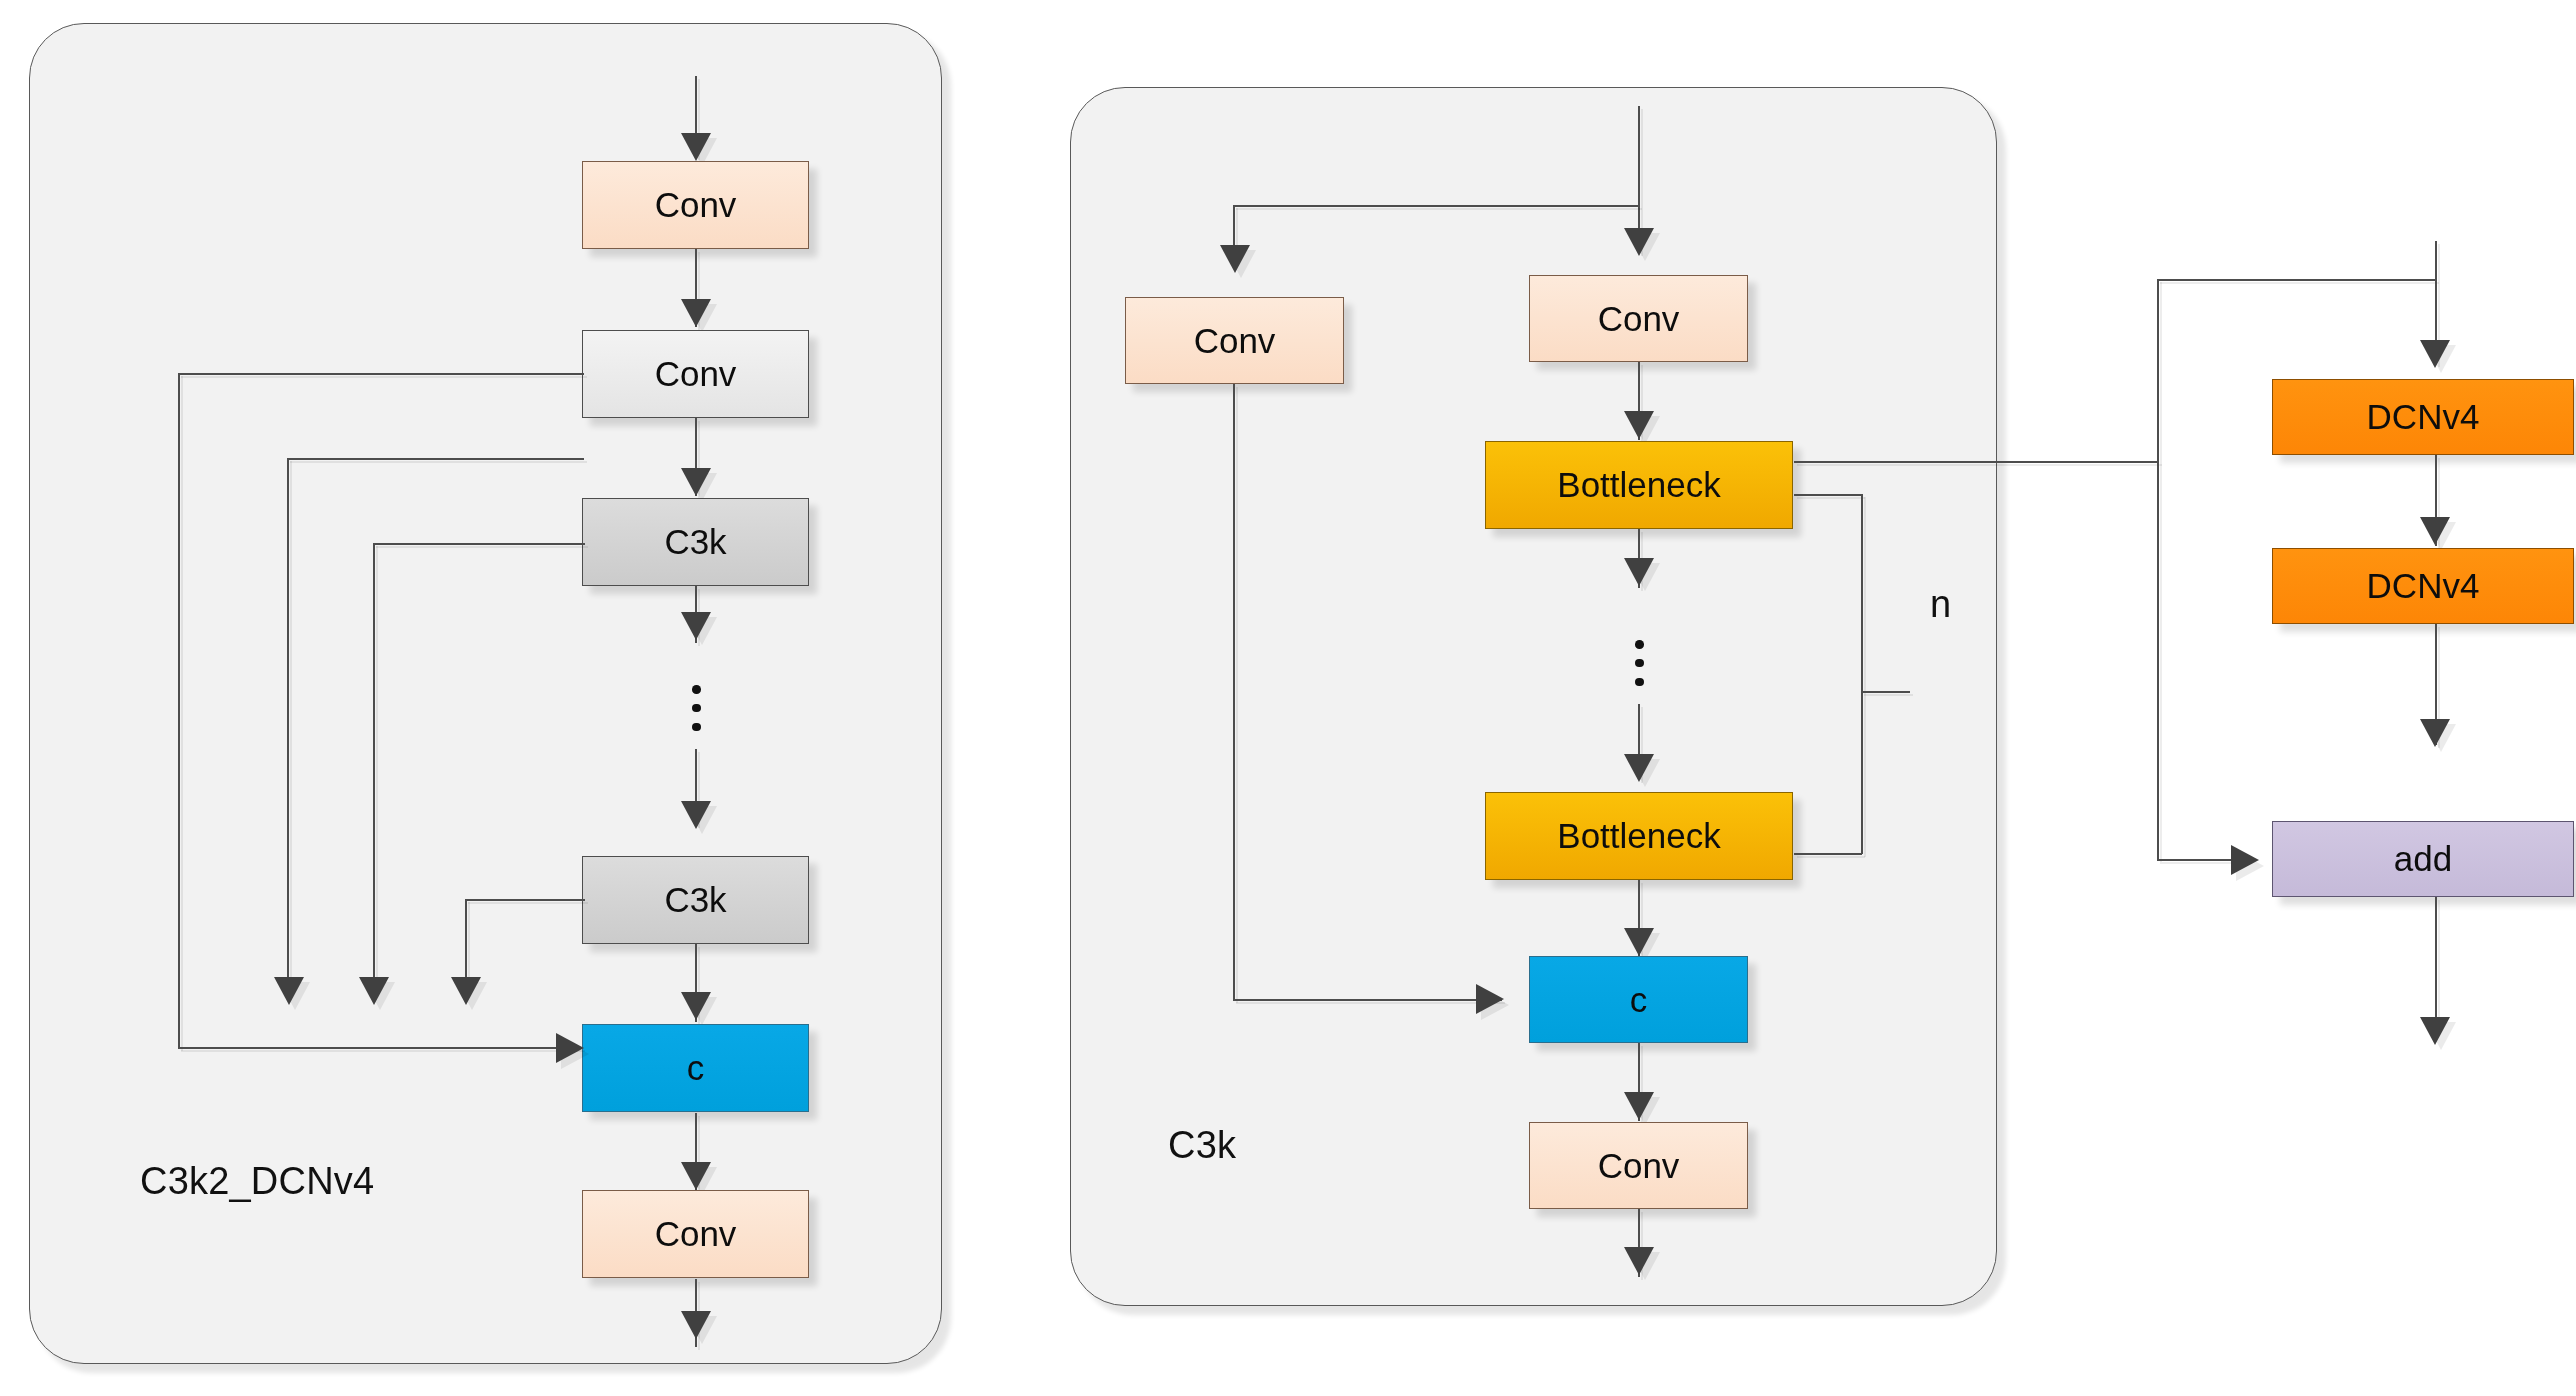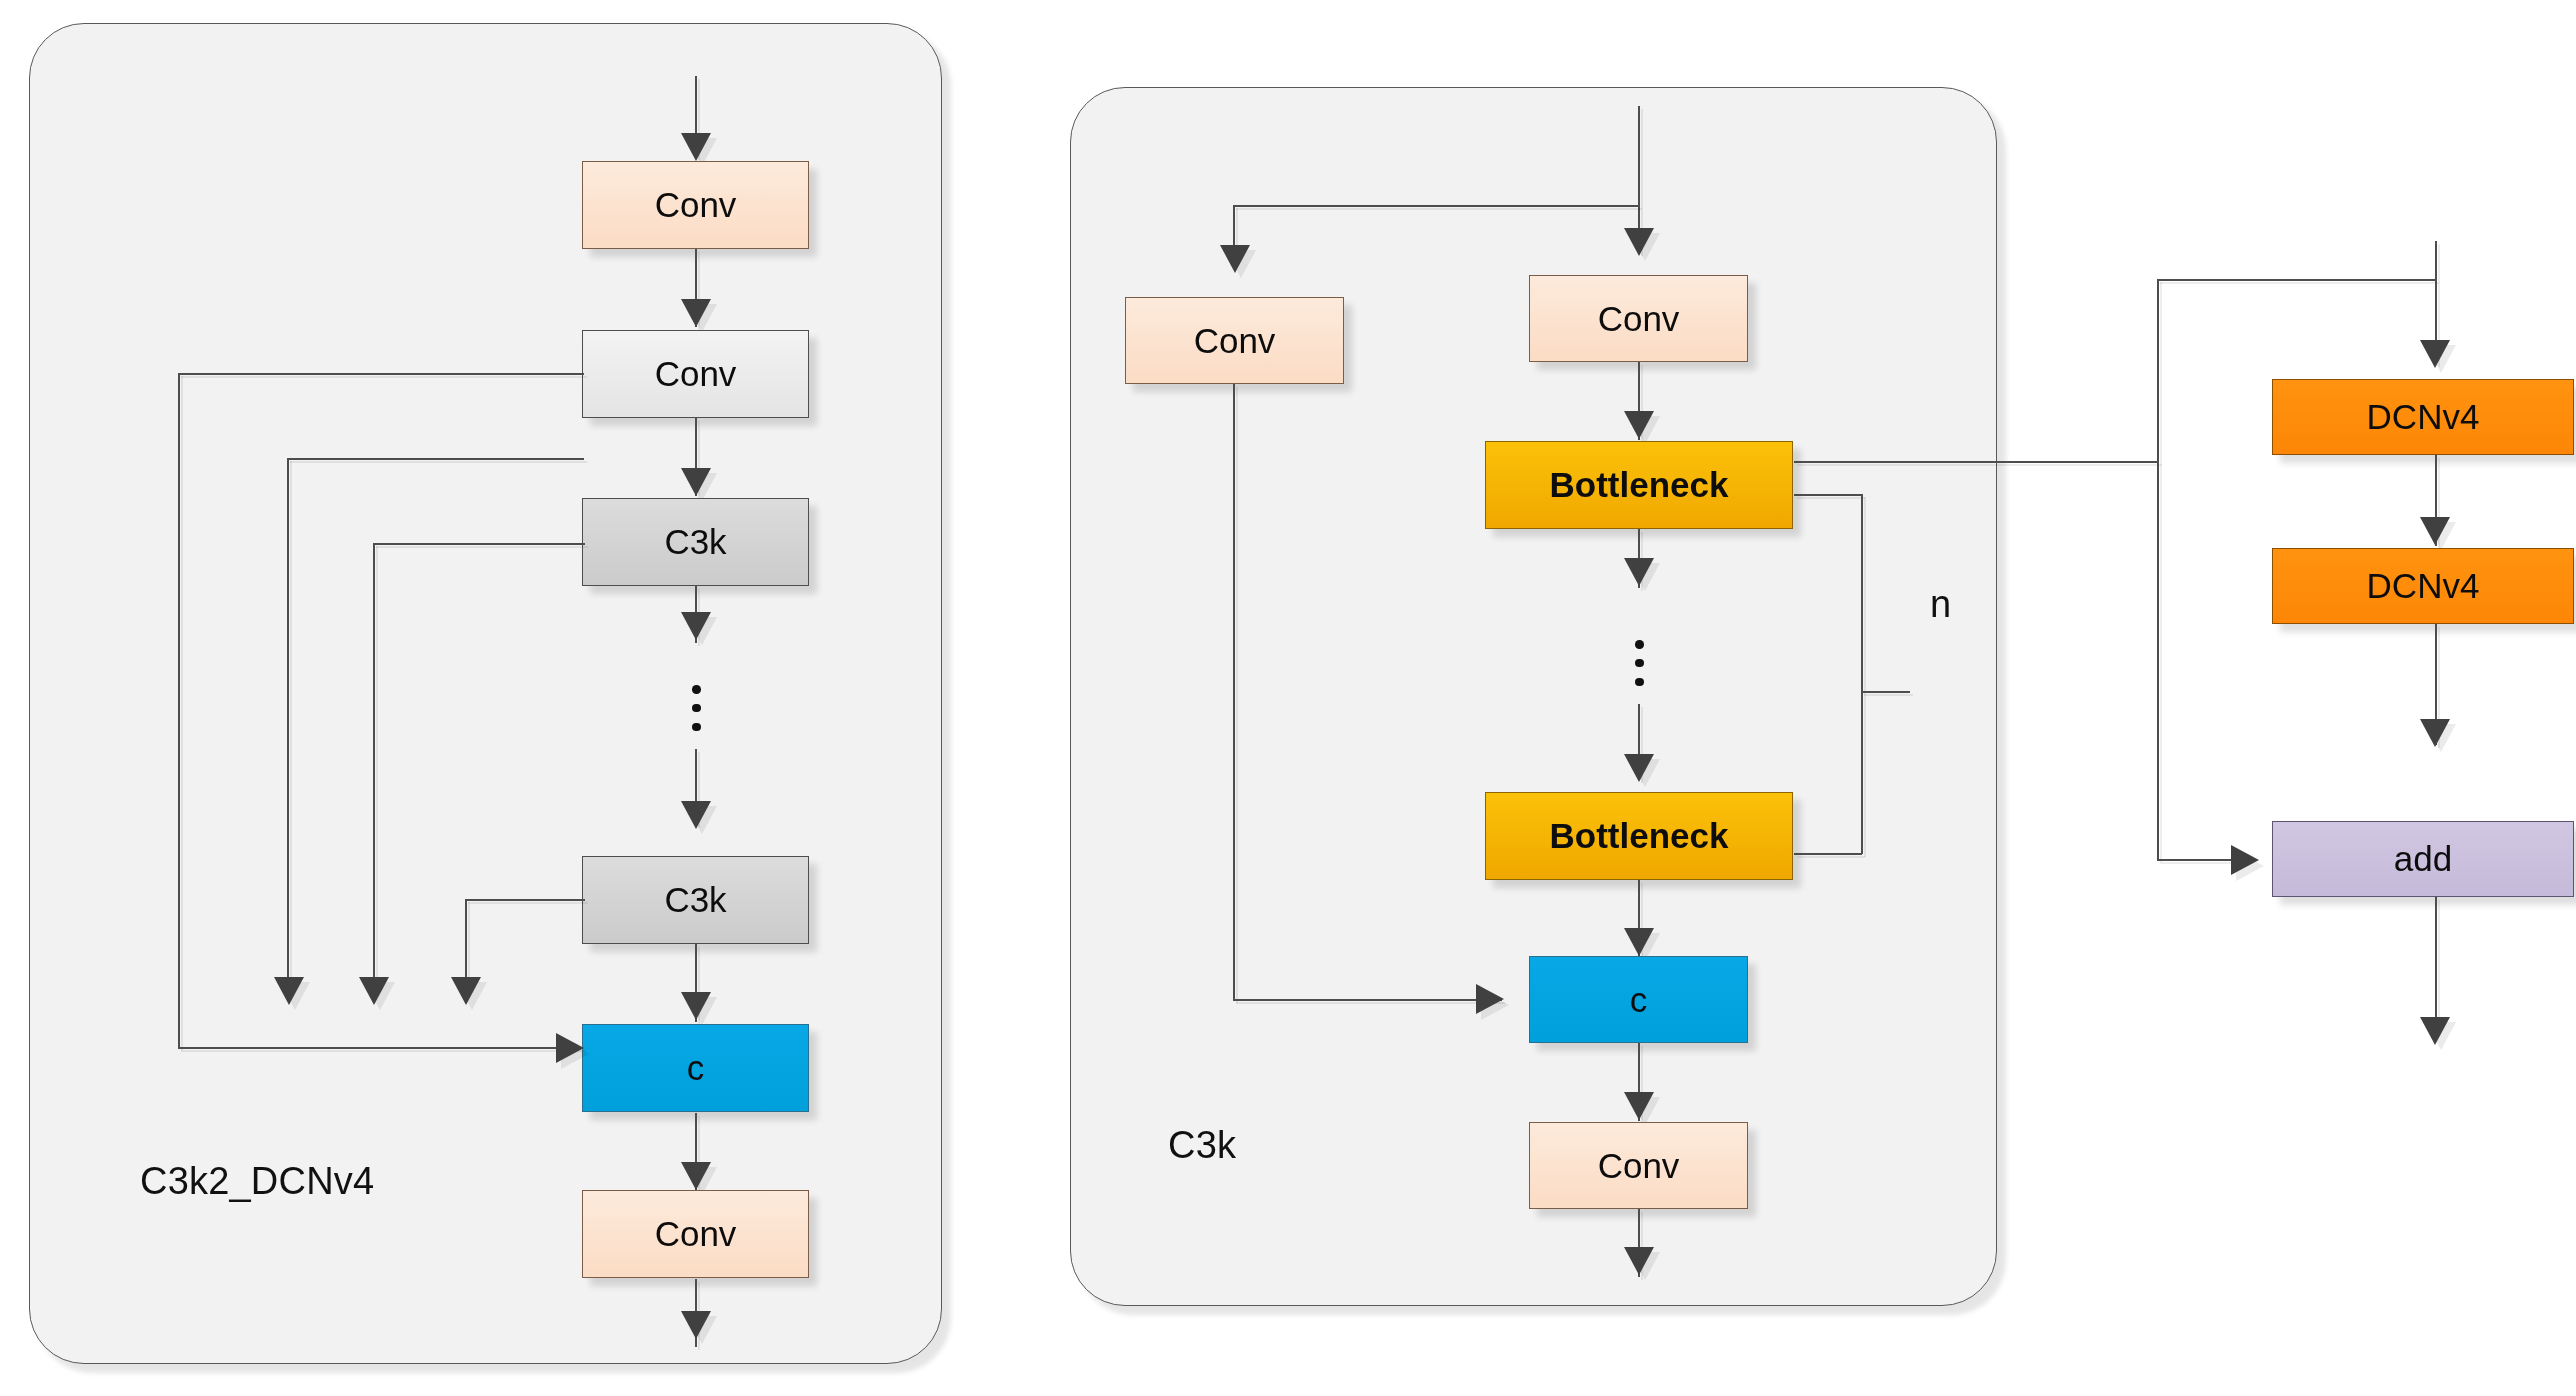--- a/index.html
+++ b/index.html
@@ -34,21 +34,21 @@
     display:flex;align-items:center;justify-content:center;
     font-size:35px;color:#0d0d0d;
     box-shadow:7.6px 7.6px 6.6px rgba(0,0,0,.13);
     box-sizing:border-box;
     white-space:nowrap;
   }
   .n-conv{background:linear-gradient(180deg,#fdeadb 0%,#fbdcc5 100%);border-color:#7a5c48;}
   .n-gray-l{background:linear-gradient(180deg,#f3f3f3 0%,#e4e4e4 100%);border-color:#4d4d4d;}
   .n-gray-d{background:linear-gradient(180deg,#dcdcdc 0%,#cbcbcb 100%);border-color:#4d4d4d;}
   .n-blue{background:linear-gradient(180deg,#08a8e6 0%,#00a0dc 100%);border-color:#2b6e8d;}
-  .n-amber{background:linear-gradient(180deg,#fbc108 0%,#f0a800 100%);border-color:#8a6500;font-weight:bold;}
+  .n-amber{background:linear-gradient(180deg,#fbc108 0%,#f0a800 100%);border-color:#8a6500;}
   .n-orange{background:linear-gradient(180deg,#ff930f 0%,#fd8606 100%);border-color:#8d4e00;}
   .n-purple{background:linear-gradient(180deg,#d1c7e2 0%,#c5bad9 100%);border-color:#5d5570;}
 
   
   .ln{position:absolute;background:#4d4d4d;}
   .lnv{width:1.9px;}
   .lnh{height:1.9px;}
   
   .ln::after{
     content:"";position:absolute;left:2.8px;top:2.8px;

